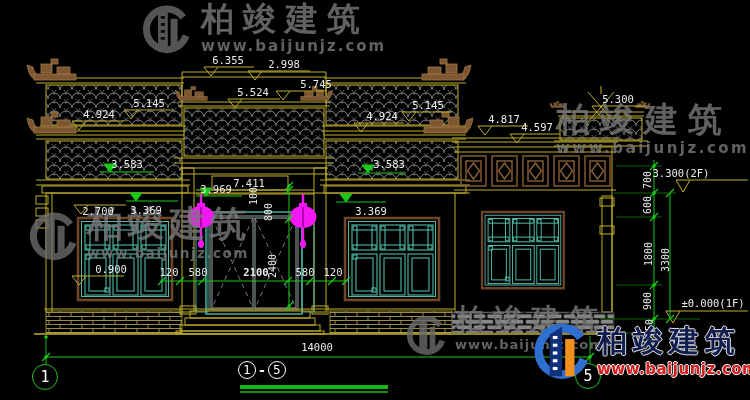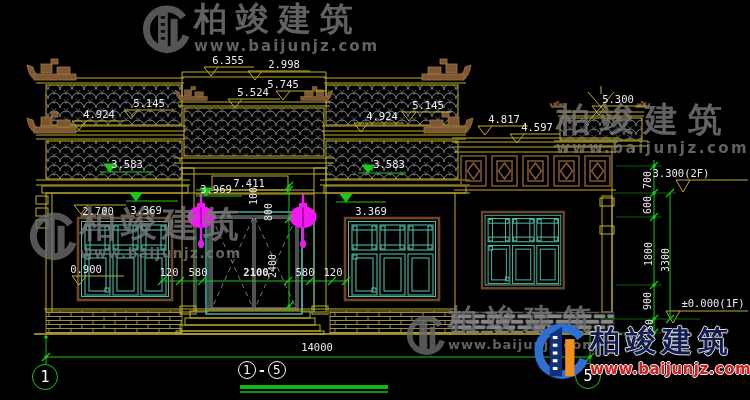--- a/index.html
+++ b/index.html
@@ -7,21 +7,21 @@
          font-family:"DejaVu Sans Mono",monospace;}
   #stage svg.draw{position:absolute;left:0;top:0;z-index:2;}
   .dim{position:absolute;transform:translate(-50%,-50%);font:10.5px "DejaVu Sans Mono",monospace;
        color:#ebebeb;white-space:nowrap;z-index:4;letter-spacing:0;}
   .dimv{position:absolute;transform:translate(-50%,-50%) rotate(-90deg);
        font:10px "DejaVu Sans Mono",monospace;color:#ebebeb;white-space:nowrap;z-index:4;}
   .axis-bubble{position:absolute;width:26px;height:26px;border:1.5px solid #1ec41e;border-radius:50%;
        color:#fff;font:15px "DejaVu Sans Mono",monospace;display:flex;align-items:center;
        justify-content:center;z-index:4;background:rgba(0,0,0,.25);box-sizing:border-box;}
   
-  .wm{position:absolute;display:flex;align-items:flex-start;color:#7a7a7a;opacity:.8;
+  .wm{position:absolute;display:flex;gap:7px;align-items:flex-start;color:#7a7a7a;opacity:.8;
       z-index:3;pointer-events:none;font-family:"DejaVu Sans",sans-serif;}
   .wm .col{display:flex;flex-direction:column;}
   .wm .brand{font-weight:bold;line-height:1.02;}
   .wm .url{font-weight:bold;}
   .wm5{z-index:5;opacity:1;}
   .wm5 .brand{color:#101d4e;text-shadow:1px 0 #dcdcdc,-1px 0 #dcdcdc,0 1px #dcdcdc,0 -1px #dcdcdc;}
   .wm5 .url{color:#d41c1c;text-shadow:1px 0 #eee,-1px 0 #eee,0 1px #eee,0 -1px #eee;}
   
   #title{position:absolute;left:238px;top:361px;z-index:4;display:flex;align-items:center;
          gap:3px;color:#fff;font-family:"DejaVu Sans",sans-serif;}
@@ -370,33 +370,33 @@
           <circle cx="46" cy="357" r="1.8"></circle>
           <circle cx="590" cy="357" r="1.8"></circle>
           <circle cx="46" cy="337" r="1.8"></circle>
         </g>
     </g>
   </svg>
 
   <span class="dim" style="left:284px;top:64px;">2.998</span>
   <span class="dim" style="left:228px;top:60px;">6.355</span>
   <span class="dim" style="left:253px;top:92px;">5.524</span>
-  <span class="dim" style="left:283px;top:84px;">5.745</span>
+  <span class="dim" style="left:316px;top:84px;">5.745</span>
   <span class="dim" style="left:149px;top:103px;">5.145</span>
   <span class="dim" style="left:99px;top:114px;">4.924</span>
   <span class="dim" style="left:428px;top:105px;">5.145</span>
   <span class="dim" style="left:382px;top:116px;">4.924</span>
   <span class="dim" style="left:127px;top:164px;">3.583</span>
   <span class="dim" style="left:389px;top:164px;">3.583</span>
   <span class="dim" style="left:216px;top:189px;">3.969</span>
   <span class="dim" style="left:249px;top:183px;">7.411</span>
   <span class="dim" style="left:98px;top:198px;margin-top:13px;">2.700</span>
   <span class="dim" style="left:146px;top:210px;">3.369</span>
   <span class="dim" style="left:371px;top:211px;">3.369</span>
-  <span class="dim" style="left:86px;top:269px;">0.900</span>
+  <span class="dim" style="left:111px;top:269px;">0.900</span>
   <span class="dim" style="left:504px;top:119px;">4.817</span>
   <span class="dim" style="left:537px;top:127px;">4.597</span>
   <span class="dim" style="left:618px;top:99px;">5.300</span>
   <span class="dim" style="left:681px;top:173px;">3.300(2F)</span>
   <span class="dim" style="left:713px;top:303px;">±0.000(1F)</span>
 
   <span class="dim" style="left:169px;top:272px;">120</span>
   <span class="dim" style="left:198px;top:272px;">580</span>
   <span class="dim" style="left:256px;top:272px;font-weight:bold;">2100</span>
   <span class="dim" style="left:305px;top:272px;">580</span>

